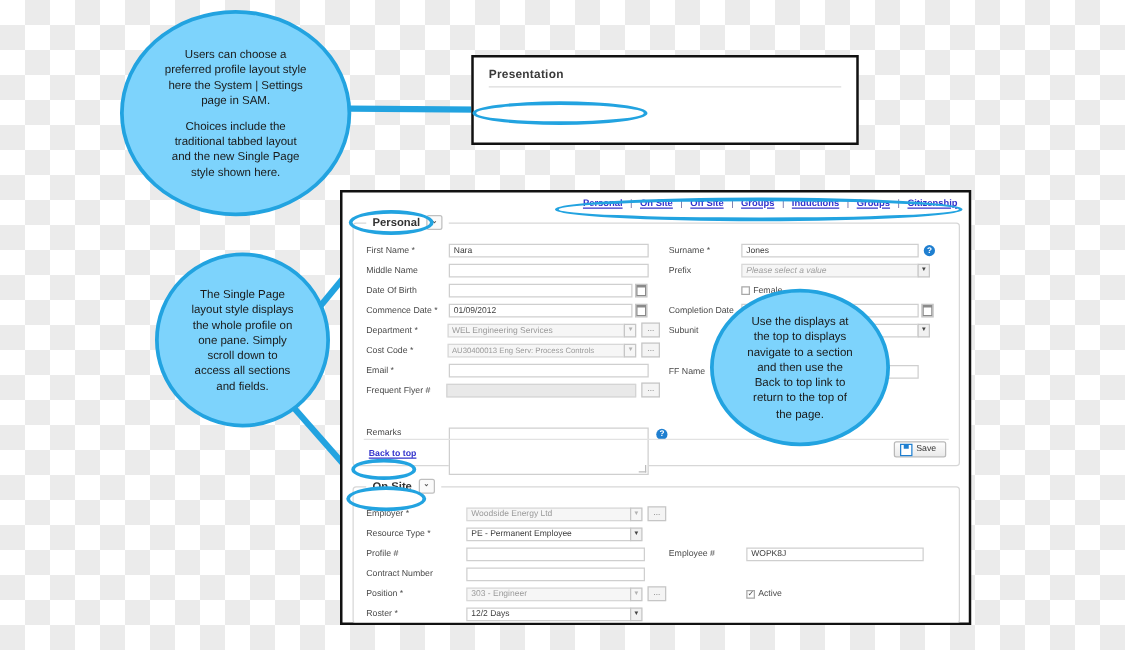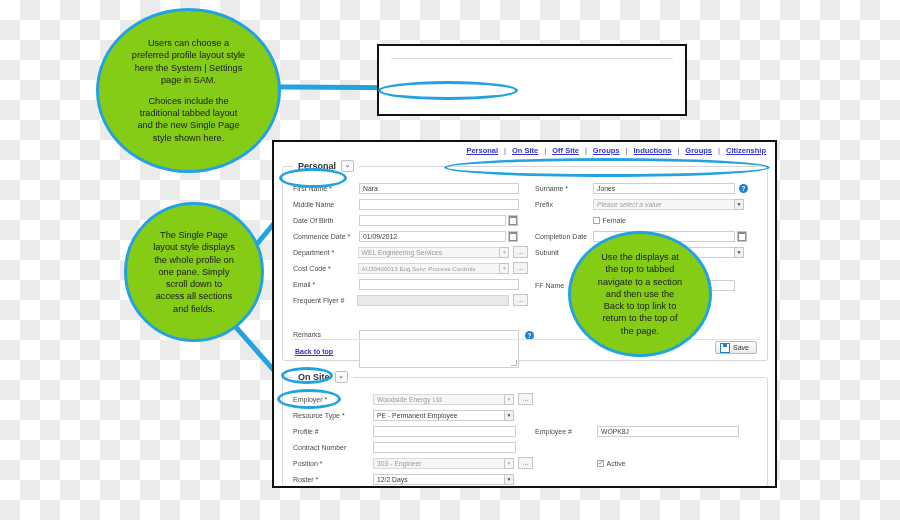--- a/index.html
+++ b/index.html
@@ -48,21 +48,21 @@
     background:#fff;box-sizing:border-box;margin-right:3px;position:relative;
   }
   .radio.on::after{
     content:"";position:absolute;left:1.3px;top:1.3px;width:2.4px;height:2.4px;
     border-radius:50%;background:#555;
   }
   .radio-lbl{font-size:8px;color:#444;margin-right:10px;}
 
   
   .appwin{
-    position:absolute;left:272px;top:140px;width:505px;height:348px;
+    position:absolute;left:272px;top:152px;width:505px;height:348px;
     background:#fff;border:2.5px solid #111;box-sizing:border-box;z-index:10;
     overflow:hidden;
   }
   .navlinks{
     position:absolute;right:9px;top:4px;font-size:7.5px;color:#2b2bd0;
     display:flex;align-items:center;gap:0px;
   }
   .navlinks a{color:#3333cc;text-decoration:underline;font-weight:bold;font-size:7.5px;}
   .navsep{color:#5a5a9a;margin:0 6px;font-weight:normal;}
 
@@ -130,21 +130,21 @@
     font-size:7px;color:#333;
   }
   .save-glyph{width:8px;height:8px;border:1.3px solid #1f7fd0;background:#fff;position:relative;}
   .save-glyph::after{content:"";position:absolute;left:1.5px;top:0;width:4px;height:3px;background:#1f7fd0;}
 
   .divider{height:1px;background:#e2e2e2;}
 
   
   .circle{
     position:absolute;border-radius:50%;border:3.4px solid #22a3e0;
-    background:#84cc16;box-sizing:border-box;display:flex;align-items:center;
+    background:#7dd3fc;box-sizing:border-box;display:flex;align-items:center;
     justify-content:center;text-align:center;
   }
   .circle .txt{font-size:9.2px;line-height:1.33;color:#1a1a1a;padding:0 6px;}
   .circle .txt b{font-weight:normal;}
   .circle .gap{display:block;height:9px;}
 
   .oval{
     position:absolute;border:3.2px solid #22a3e0;border-radius:50%;
     box-sizing:border-box;background:transparent;z-index:45;
   }
@@ -160,20 +160,21 @@
 
   <line x1="212" y1="300" x2="300" y2="400" stroke="#22a3e0" stroke-width="5"></line>
 
   <line x1="600" y1="295" x2="310" y2="374" stroke="#22a3e0" stroke-width="5"></line>
 
   <line x1="625" y1="240" x2="540" y2="176" stroke="#22a3e0" stroke-width="5"></line>
 </svg>
 
 <div class="presentation">
   <div class="pres-inner">
+    <div class="pres-title">Presentation</div>
     <div class="pres-rule"></div>
 
 
   </div>
 </div>
 
 <div class="appwin">
 
   <div class="navlinks">
     <a>Personal</a>
@@ -400,21 +401,21 @@
         <div><span>one pane.  Simply</span></div>
         <div><span>scroll down to</span></div>
         <div><span>access all sections</span></div>
         <div><span>and fields.</span></div>
       </div>
   </div>
 
   <div class="circle" style="left:568px;top:231px;width:144px;height:126px;">
     <div class="txt">
         <div><span>Use the displays at</span></div>
-        <div><span>the top to tabbed</span></div>
+        <div><span>the top to displays</span></div>
         <div><span>navigate to a section</span></div>
         <div><span>and then use the</span></div>
         <div><b>Back to top</b><span> link to</span></div>
         <div><span>return to the top of</span></div>
         <div><span>the page.</span></div>
       </div>
   </div>
 </div>
 
 </body></html>

